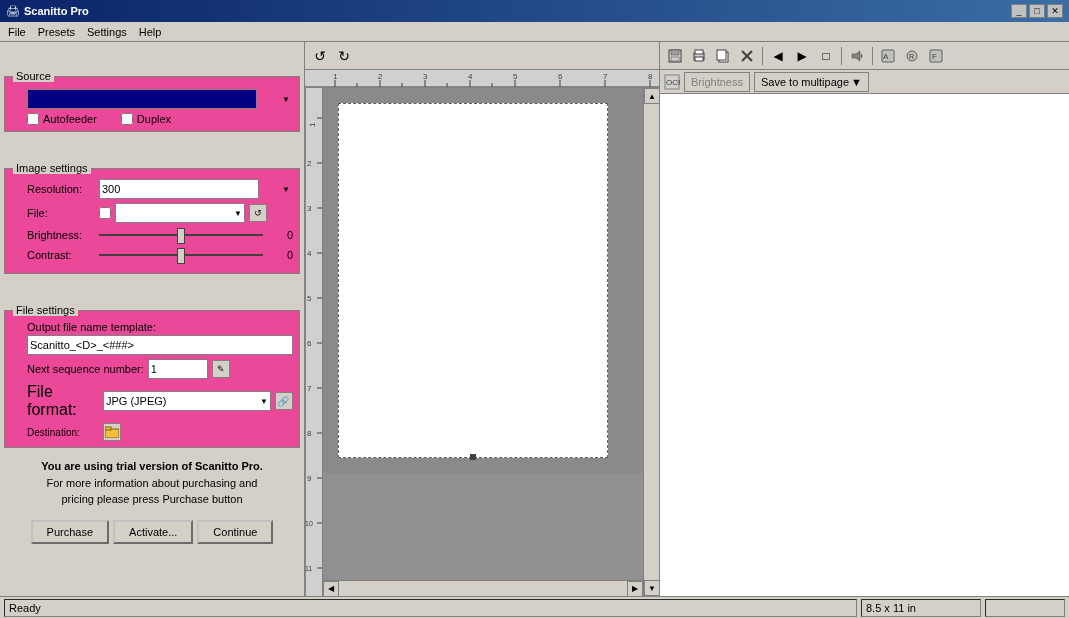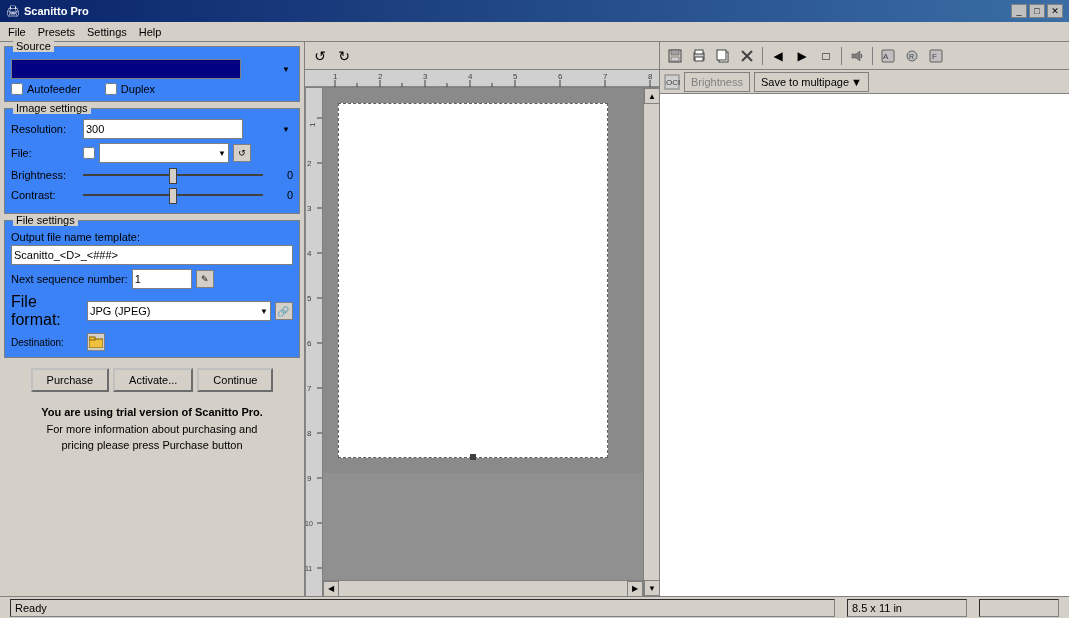--- a/index.html
+++ b/index.html
@@ -76,24 +76,25 @@
       background: #d4d0c8;
       border-right: 1px solid #808080;
       display: flex;
       flex-direction: column;
       padding: 4px;
       gap: 4px;
     }
 
     .group-box {
       border: 1px solid #808080;
-      background: #3b82f6;
+      background: #ec4899;
       position: relative;
-      padding: 4px 6px 6px 6px;
+      padding: 4px 6px 6px 22px;
       margin-bottom: 2px;
+      margin-top: 30px;
     }
     .group-box-title {
       position: absolute;
       top: -7px;
       left: 8px;
       background: #d4d0c8;
       padding: 0 3px;
       font-size: 11px;
     }
 
@@ -530,22 +531,22 @@
       padding: 4px;
     }
 
     
     #status-bar {
       height: 22px;
       background: #d4d0c8;
       border-top: 1px solid #808080;
       display: flex;
       align-items: center;
-      padding: 0 10px;
-      gap: 12px;
+      padding: 0 4px;
+      gap: 4px;
     }
     .status-section {
       border: 1px inset #808080;
       height: 18px;
       display: flex;
       align-items: center;
       padding: 0 4px;
       font-size: 11px;
     }
     #status-left {
@@ -701,30 +702,30 @@
         <span class="dest-label">Destination:</span>
         <div class="dest-browse-btn">
           <svg width="14" height="12" viewBox="0 0 14 12">
             <rect x="0" y="3" width="14" height="9" fill="#f0c040" stroke="#806000" stroke-width="1"></rect>
             <rect x="0" y="1" width="6" height="3" fill="#f0c040" stroke="#806000" stroke-width="1"></rect>
           </svg>
         </div>
       </div>
     </div>
 
+    <div id="trial-notice">
+      <strong>You are using trial version of Scanitto Pro.</strong><br>
+      <span>For more information about purchasing and</span><br>
+      <span>pricing please press Purchase button</span>
+    </div>
+
     <div id="bottom-buttons">
       <button class="action-btn">Purchase</button>
       <button class="action-btn">Activate...</button>
       <button class="action-btn">Continue</button>
-    </div>
-
-    <div id="trial-notice">
-      <strong>You are using trial version of Scanitto Pro.</strong><br>
-      <span>For more information about purchasing and</span><br>
-      <span>pricing please press Purchase button</span>
     </div>
   </div>
 
   <div id="scan-area">
 
     <div id="scan-toolbar">
       <div class="scan-tool-btn">↺</div>
       <div class="scan-tool-btn">↻</div>
     </div>
 

